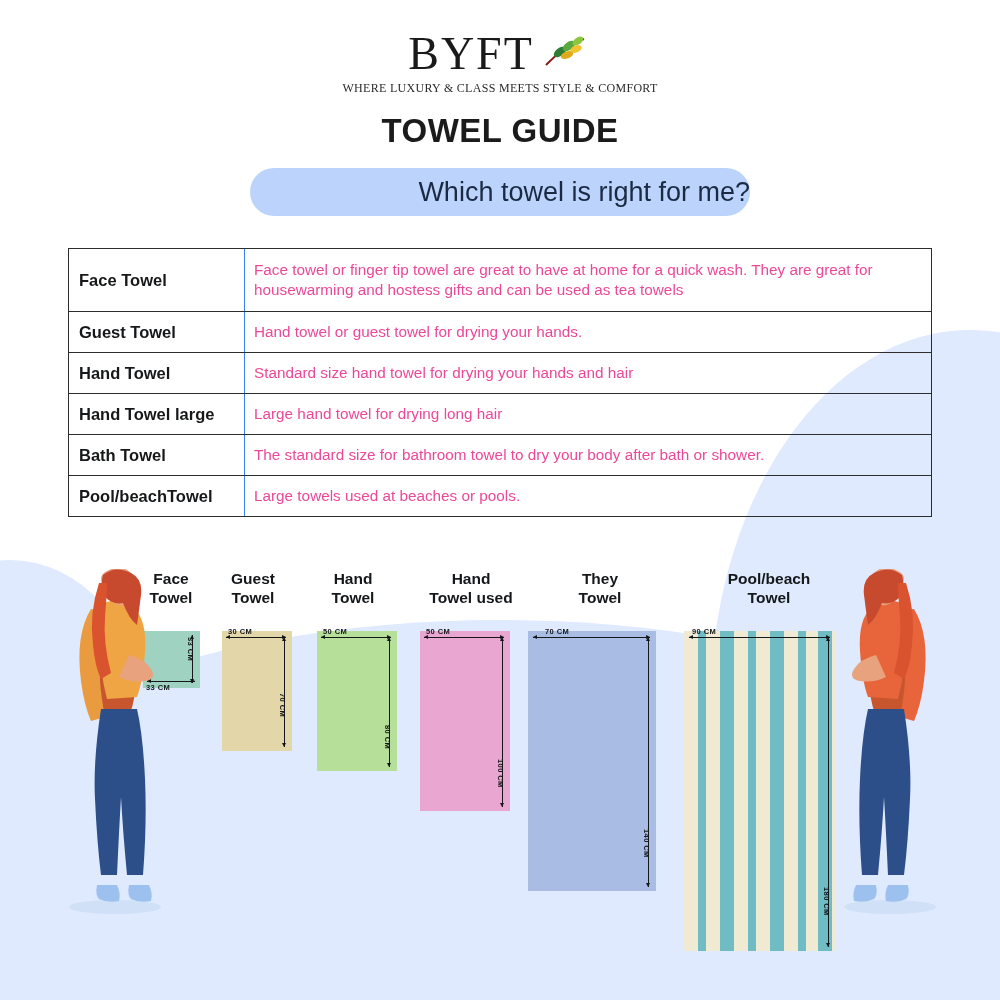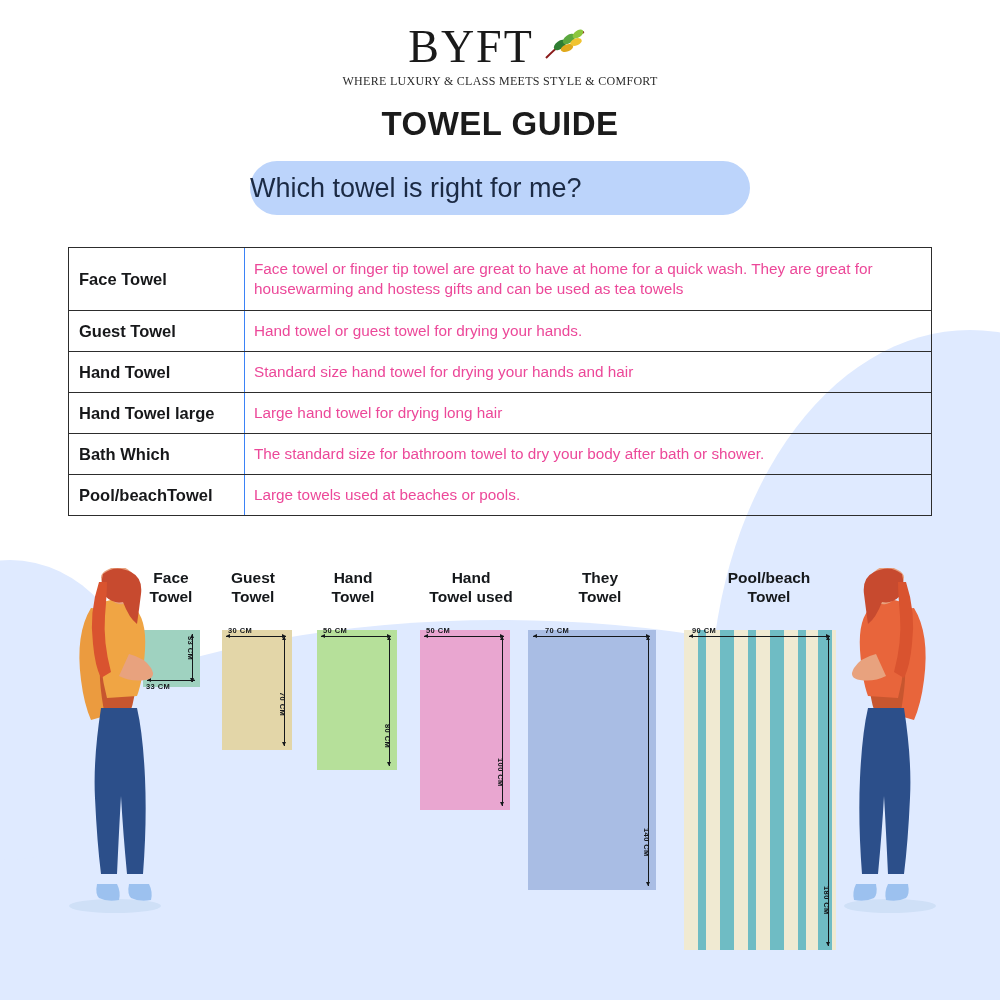--- a/index.html
+++ b/index.html
@@ -49,21 +49,21 @@
     top: 560px;
   }
   .content {
     position: relative;
     z-index: 2;
   }
 
   
   .brand {
     text-align: center;
-    padding-top: 24px;
+    padding-top: 31px;
   }
   .brand-row {
     display: inline-flex;
     align-items: flex-start;
     gap: 6px;
   }
   .brand-name {
     font-family: "Liberation Serif", serif;
     font-size: 46px;
     letter-spacing: 2px;
@@ -86,26 +86,26 @@
     text-align: center;
     font-size: 33px;
     font-weight: bold;
     letter-spacing: 0.5px;
     color: #1b1b1b;
     margin-top: 16px;
   }
   .question-pill {
     margin: 18px auto 0;
     width: 500px;
-    height: 54px;
+    height: 48px;
     background: #bcd4fb;
     border-radius: 28px;
     display: flex;
     align-items: center;
-    justify-content: flex-start;
+    justify-content: flex-end;
   }
   .question-pill span {
     font-size: 27px;
     color: #1b2a44;
     font-weight: 400;
   }
 
   
   .table-wrap {
     margin: 32px auto 0;
@@ -266,21 +266,21 @@
       </div>
       <div class="trow">
         <div class="tcell-label">Hand Towel</div>
         <div class="tcell-desc">Standard size hand towel for drying your hands and hair</div>
       </div>
       <div class="trow">
         <div class="tcell-label">Hand Towel large</div>
         <div class="tcell-desc">Large hand towel for drying long hair</div>
       </div>
       <div class="trow">
-        <div class="tcell-label">Bath Which</div>
+        <div class="tcell-label">Bath Towel</div>
         <div class="tcell-desc">The standard size for bathroom towel to dry your body after bath or shower.</div>
       </div>
       <div class="trow">
         <div class="tcell-label">Pool/beachTowel</div>
         <div class="tcell-desc">Large towels used at beaches or pools.</div>
       </div>
     </div>
 
     <div class="chart-area">
 

